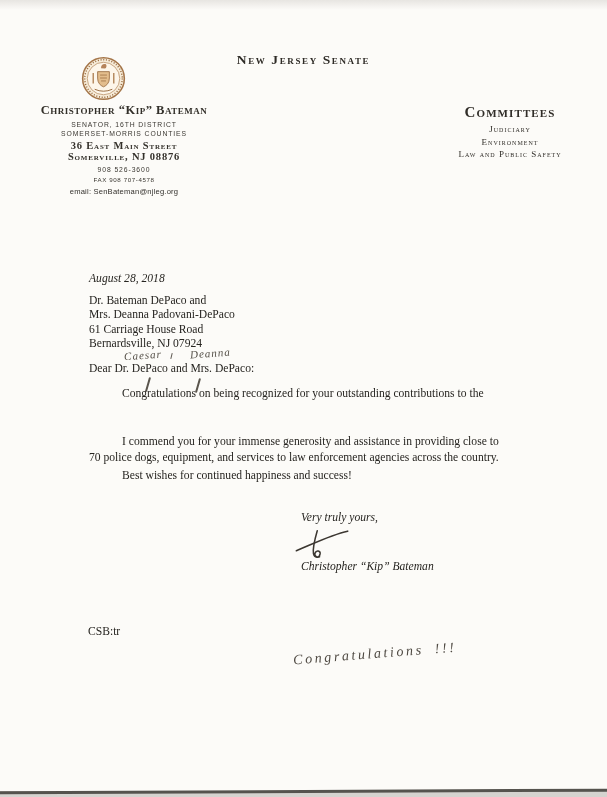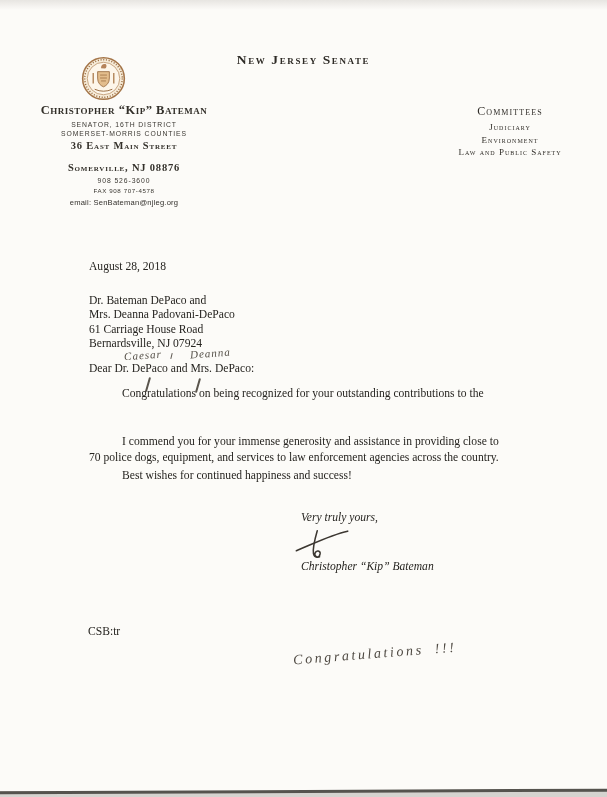--- a/index.html
+++ b/index.html
@@ -21,21 +21,21 @@
     font-variant:small-caps;font-weight:700;font-size:13.5px;letter-spacing:1.6px;color:#2e2b26;}
   .lh-left{left:28px;top:103px;width:192px;text-align:center;color:#33302a;}
   .lh-name{font-variant:small-caps;font-weight:700;font-size:12.5px;letter-spacing:.5px;white-space:nowrap;}
   .lh-sans{font-family:"Liberation Sans","DejaVu Sans",sans-serif;}
   .lh-sub{font-size:6.8px;letter-spacing:.9px;margin-top:2.5px;color:#3a3731;}
   .lh-addr{font-variant:small-caps;font-weight:700;font-size:10.5px;letter-spacing:.8px;margin-top:3px;}
   .lh-phone{font-size:6.8px;letter-spacing:.9px;margin-top:4px;color:#3a3731;}
   .lh-fax{font-size:6.2px;letter-spacing:.6px;margin-top:3.5px;color:#3a3731;}
   .lh-email{font-size:7.6px;letter-spacing:.2px;margin-top:4px;color:#33302c;}
   .committees{left:422px;top:104px;width:176px;text-align:center;color:#302d28;}
-  .cm-head{font-variant:small-caps;font-weight:400;font-size:12px;letter-spacing:1.1px;}
+  .cm-head{font-variant:small-caps;font-weight:700;font-size:15px;letter-spacing:1.1px;}
   .cm-item{font-variant:small-caps;font-size:9px;letter-spacing:1px;margin-top:2.8px;}
   
   .body-text{font-size:11.6px;line-height:14.3px;color:#262420;}
   .para{font-size:11.6px;line-height:16px;color:#262420;width:436px;}
   .para .indent{padding-left:33px;}
   .closing-block{font-size:11.6px;color:#262420;font-style:italic;}
   
   .hand{font-family:"Liberation Serif","DejaVu Serif",serif;font-style:italic;color:#57524a;}
   .hand-name{font-size:11px;letter-spacing:1px;transform:rotate(-4deg);white-space:nowrap;}
   .hand-congrats{font-size:14px;letter-spacing:2.6px;word-spacing:5px;
@@ -66,34 +66,34 @@
     </svg>
   </div>
 
   <div class="abs nj-title">New Jersey Senate</div>
 
   <div class="abs lh-left">
     <div class="lh-name">Christopher “Kip” Bateman</div>
     <div class="lh-sans lh-sub">SENATOR, 16TH DISTRICT</div>
     <div class="lh-sans lh-sub" style="margin-top:2px;">SOMERSET-MORRIS COUNTIES</div>
     <div class="lh-addr">36 East Main Street</div>
-    <div class="lh-addr" style="margin-top:11px;">Somerville, NJ 08876</div>
+    <div class="lh-addr" style="margin-top:0;">Somerville, NJ 08876</div>
     <div class="lh-sans lh-phone">908 526-3600</div>
     <div class="lh-sans lh-fax">FAX 908 707-4578</div>
     <div class="lh-sans lh-email">email: SenBateman@njleg.org</div>
   </div>
 
   <div class="abs committees">
     <div class="cm-head">Committees</div>
     <div class="cm-item">Judiciary</div>
     <div class="cm-item">Environment</div>
     <div class="cm-item">Law and Public Safety</div>
   </div>
 
-  <div class="abs body-text" style="left:89px;top:260px;">August 28, 2018</div>
+  <div class="abs body-text" style="left:89px;top:272px;font-style:italic;">August 28, 2018</div>
 
   <div class="abs body-text" style="left:89px;top:294px;">
     <div>Dr. Bateman DePaco and</div>
     <div>Mrs. Deanna Padovani-DePaco</div>
     <div>61 Carriage House Road</div>
     <div>Bernardsville, NJ 07924</div>
   </div>
 
   <div class="abs hand hand-name" style="left:124px;top:349px;">Caesar</div>
   <div class="abs tick" style="left:171px;top:353px;"></div>

